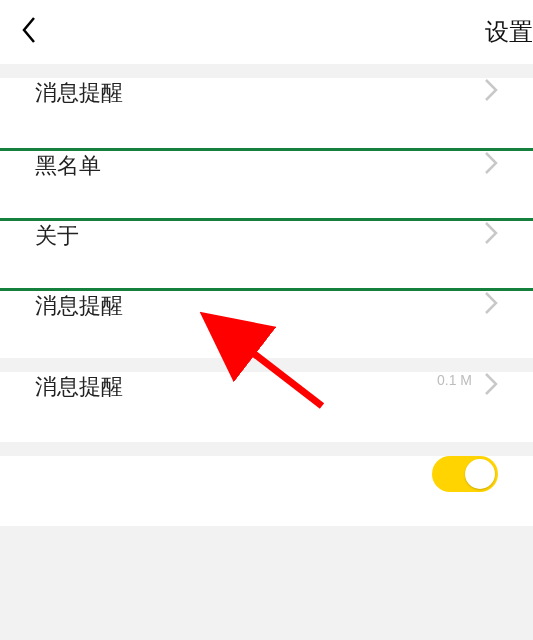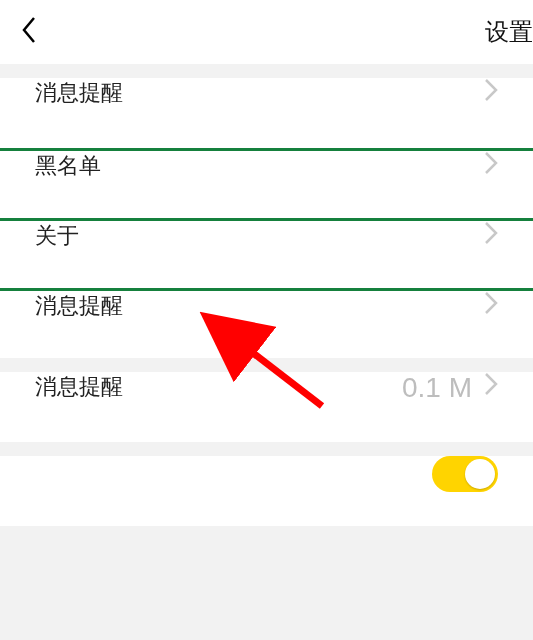--- a/index.html
+++ b/index.html
@@ -37,21 +37,21 @@
     height: 70px;
     background: #fff;
     display: flex;
     padding: 0 35px;
     cursor: pointer;
     position: relative;
   }
   .row + .row { border-top: 3px solid #15803d; }
   .row-label { font-size: 22px; color: #222; flex: 0 0 auto; }
   .row-spacer { flex: 1 1 auto; }
-  .row-value { font-size: 28px; color: #bdbdbd; margin-right: 12px; }
+  .row-value { font-size: 14px; color: #bdbdbd; margin-right: 12px; }
   .chevron { width: 14px; height: 24px; flex: 0 0 auto; }
   .chevron svg { width: 14px; height: 24px; stroke: #c8c8c8; stroke-width: 2.5; fill: none; }
   .toggle {
     width: 66px; height: 36px; border-radius: 18px;
     background: #ffd400;
     position: relative;
     flex: 0 0 auto;
   }
   .toggle .knob {
     position: absolute; top: 3px; right: 3px;

